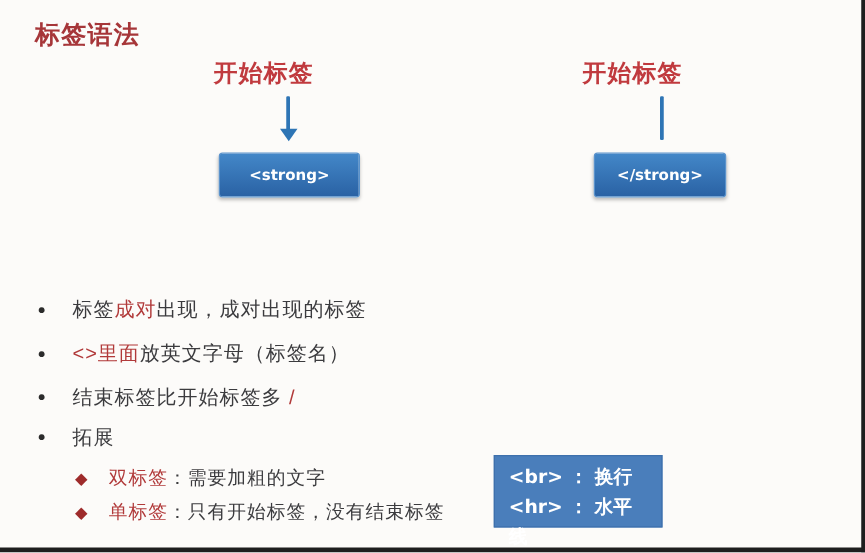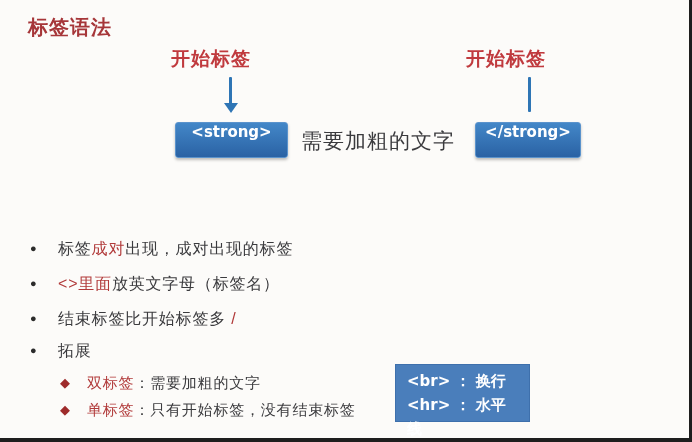--- a/index.html
+++ b/index.html
@@ -27,24 +27,24 @@
   .tag-label.close{left:466px;}
   .arrow-shaft{position:absolute;width:3px;background:var(--arrow-blue);border-radius:1px;}
   .shaft-open{left:229px;top:77px;height:27px;}
   .shaft-close{left:528px;top:77px;height:35px;}
   .arrow-head{
     position:absolute;left:224px;top:103px;width:0;height:0;
     border-left:7px solid transparent;border-right:7px solid transparent;
     border-top:10px solid var(--arrow-blue);
   }
   .code-box{
-    position:absolute;top:122px;height:36px;display:flex;justify-content:center;
+    position:absolute;top:122px;height:36px;display:flex;align-items:center;justify-content:center;
     background:linear-gradient(180deg,var(--box-blue-top) 0%,var(--box-blue-bottom) 100%);
     border:1px solid #5b93cc;border-radius:3px;box-shadow:0 2px 3px rgba(0,0,0,0.25);
-    color:#fff;font-weight:bold;font-size:15px;font-family:"DejaVu Sans","Liberation Sans",sans-serif;
+    color:#fff;font-weight:bold;font-size:12px;font-family:"DejaVu Sans","Liberation Sans",sans-serif;
   }
   .code-box.open{left:175px;width:113px;}
   .code-box.close{left:475px;width:106px;}
   .middle-text{
     position:absolute;left:301px;top:127px;font-size:21px;color:var(--text-dark);
     letter-spacing:1px;font-weight:500;
   }
   .bullet-row{position:absolute;left:30px;display:flex;align-items:flex-start;
     font-size:16px;color:var(--text-dark);letter-spacing:0.8px;line-height:21px;}
   .bullet-row .dot{font-size:11px;line-height:21px;color:#2b2b2b;width:28px;}
@@ -72,21 +72,20 @@
   <div class="tag-label open">开始标签</div>
   <div class="tag-label close">开始标签</div>
 
   <div class="arrow-shaft shaft-open"></div>
   <div class="arrow-head"></div>
   <div class="arrow-shaft shaft-close"></div>
 
   <div class="code-box open">
     <span>&lt;strong&gt;</span>
   </div>
-  <div class="middle-text">需要加粗的文字</div>
   <div class="code-box close">
     <span>&lt;/strong&gt;</span>
   </div>
 
   <div class="bullet-row b1">
     <span class="dot">●</span>
     <span class="txt"><span>标签</span><span class="rd">成对</span><span>出现，成对出现的标签</span></span>
   </div>
 
   <div class="bullet-row b2">

